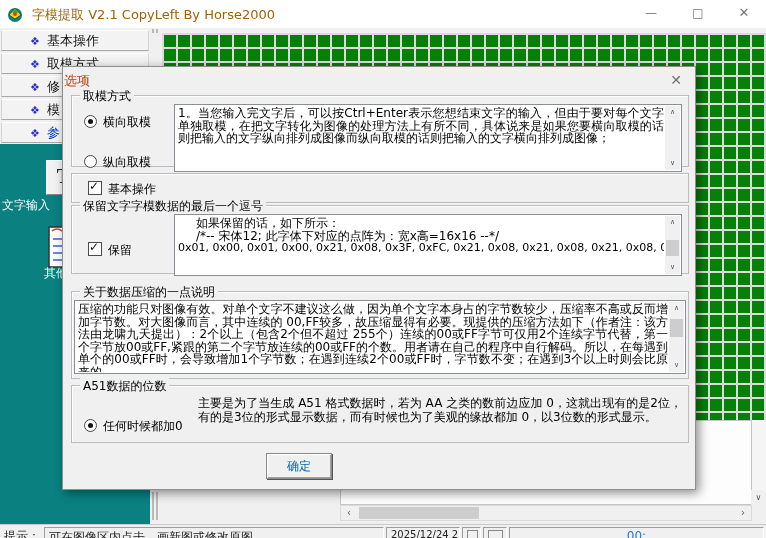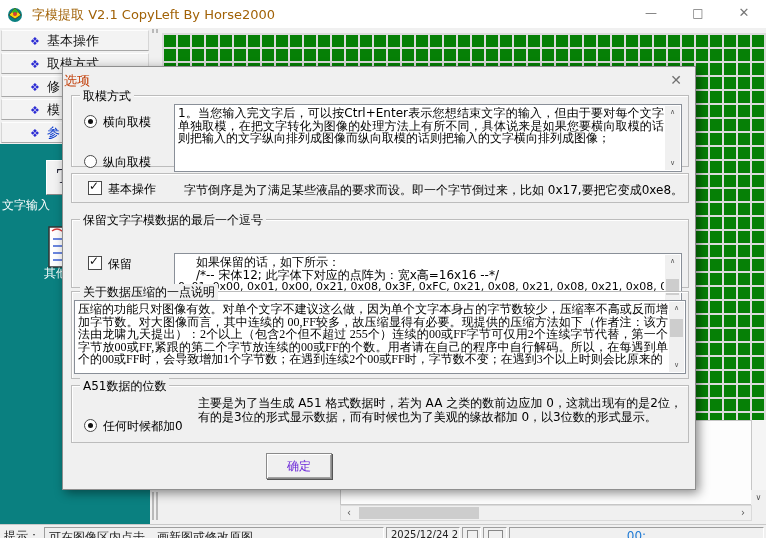--- a/index.html
+++ b/index.html
@@ -75,21 +75,21 @@
     vertical-align:-2px;margin-right:6px;position:relative;}
   .radio.on::after{content:"";position:absolute;left:3px;top:3px;width:5px;height:5px;border-radius:50%;background:#111;}
   .check{display:inline-block;width:12px;height:12px;border:1px solid #4a4a4a;background:#fff;
     vertical-align:-2px;margin-right:6px;position:relative;}
   .check .mk{position:absolute;left:0px;top:-3px;font-size:12px;font-weight:bold;color:#111;}
   .para{position:absolute;font-size:12px;line-height:14px;color:#000;text-align:justify;word-break:break-all;}
   .line{white-space:nowrap;}
   .indent{padding-left:18px;}
   .dlg-btn{position:absolute;width:66px;height:26px;background:#f0f0f0;border:1px solid #8a8a8a;
     box-shadow:inset 1px 1px 0 #ffffff,inset -1px -1px 0 #a2a2a2,1px 1px 0 #555;
-    font-size:12px;text-align:center;line-height:25px;color:#6d28d9;box-sizing:border-box;}
+    font-size:12px;text-align:center;line-height:25px;color:#0369a1;box-sizing:border-box;}
 </style>
 </head>
 <body>
 
 <div class="abs titlebar">
   <svg class="abs app-icon" viewBox="0 0 17 17">
     <circle cx="8" cy="9" r="7" fill="#0a8080"></circle>
     <path d="M2 9 L8 2 L14 9 L8 13 Z" fill="#f5d50a" stroke="#333" stroke-width="0.8"></path>
     <path d="M8 2 L11 6 L8 9 L5 6 Z" fill="#2bb52b"></path>
     <circle cx="8" cy="8" r="2" fill="#d43a3a"></circle>
@@ -186,43 +186,42 @@
         <div class="a up">∧</div>
         <div class="a dn">∨</div>
       </div>
     </div>
   </div>
 
   <div class="grp" style="top:106px;height:30px;">
     <div class="ctl-row" style="left:16px;top:7px;">
       <span class="check"><span class="mk">✓</span></span><span>基本操作</span>
     </div>
-    <div class="ctl-row" style="left:112px;top:8px;">字节倒序是为了满足某些液晶的要求而设。即一个字节倒过来，比如 0x17,要把它变成0xe8。</div>
-  </div>
-
-  <div class="grp" style="top:152px;height:69px;">
+  </div>
+
+  <div class="grp" style="top:138px;height:69px;">
     <span class="grp-title">保留文字字模数据的最后一个逗号</span>
     <div class="ctl-row" style="left:16px;top:36px;">
       <span class="check"><span class="mk">✓</span></span><span>保留</span>
     </div>
-    <div class="txtbox" style="left:102px;top:8px;width:508px;height:62px;margin-top:25px;">
+    <div class="txtbox" style="left:102px;top:8px;width:508px;height:62px;">
       <div class="inner" style="text-align:left;word-break:normal;">
         <div class="line indent">如果保留的话，如下所示：</div>
         <div class="line indent">/*--  宋体12;  此字体下对应的点阵为：宽x高=16x16   --*/</div>
         <div class="line" style="font-size:11px;">0x01, 0x00, 0x01, 0x00, 0x21, 0x08, 0x3F, 0xFC, 0x21, 0x08, 0x21, 0x08, 0x21, 0x08, 0x21, 0x08,</div>
       </div>
       <div class="vsb">
         <div class="a up">∧</div>
         <div class="th" style="top:24px;height:16px;"></div>
         <div class="a dn">∨</div>
       </div>
     </div>
   </div>
 
-  <div class="grp" style="top:224px;height:88px;font-family:Liberation Serif, serif;">
+  <div class="grp" style="top:224px;height:88px;">
     <span class="grp-title">关于数据压缩的一点说明</span>
     <div class="txtbox" style="left:2px;top:8px;width:612px;height:74px;">
       <div class="inner">压缩的功能只对图像有效。对单个文字不建议这么做，因为单个文字本身占的字节数较少，压缩率不高或反而增加字节数。对大图像而言，其中连续的 00,FF较多，故压缩显得有必要。现提供的压缩方法如下（作者注：该方法由龙啸九天提出）：2个以上（包含2个但不超过 255个）连续的00或FF字节可仅用2个连续字节代替，第一个字节放00或FF,紧跟的第二个字节放连续的00或FF的个数。用者请在自己的程序中自行解码。所以，在每遇到单个的00或FF时，会导致增加1个字节数；在遇到连续2个00或FF时，字节数不变；在遇到3个以上时则会比原来的</div>
       <div class="vsb">
         <div class="a up">∧</div>
         <div class="th" style="top:17px;height:18px;"></div>
         <div class="a dn">∨</div>
       </div>
     </div>
   </div>

